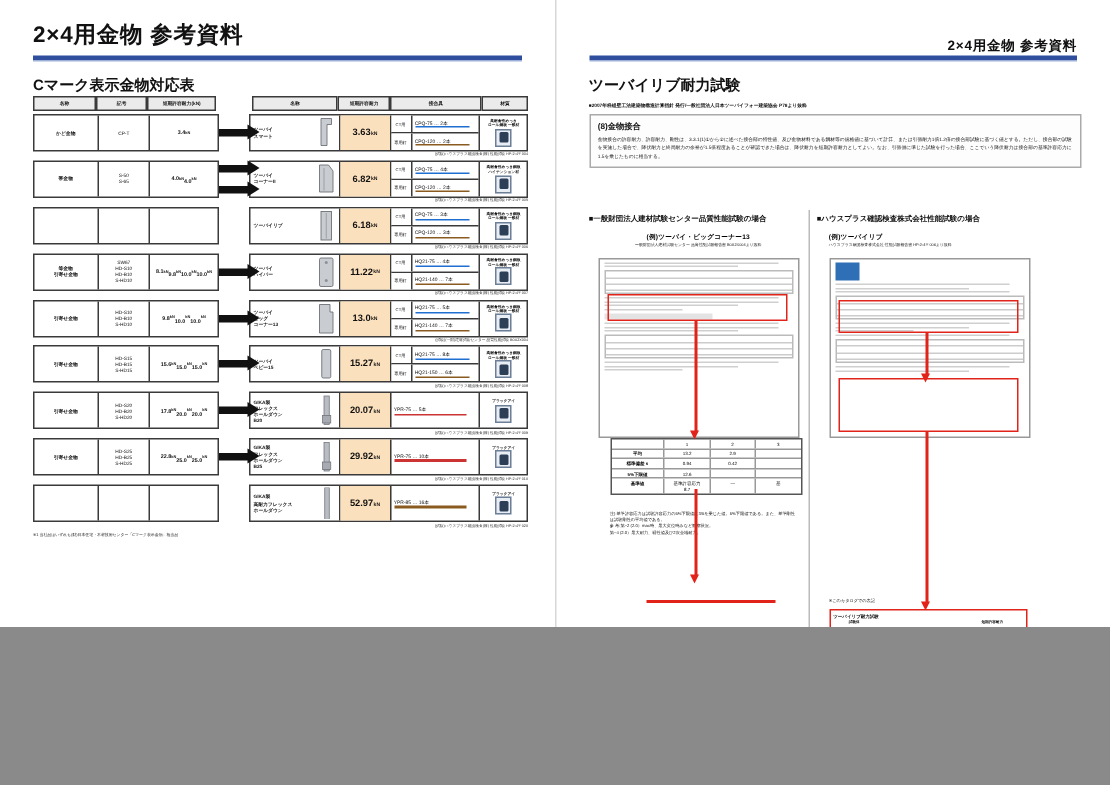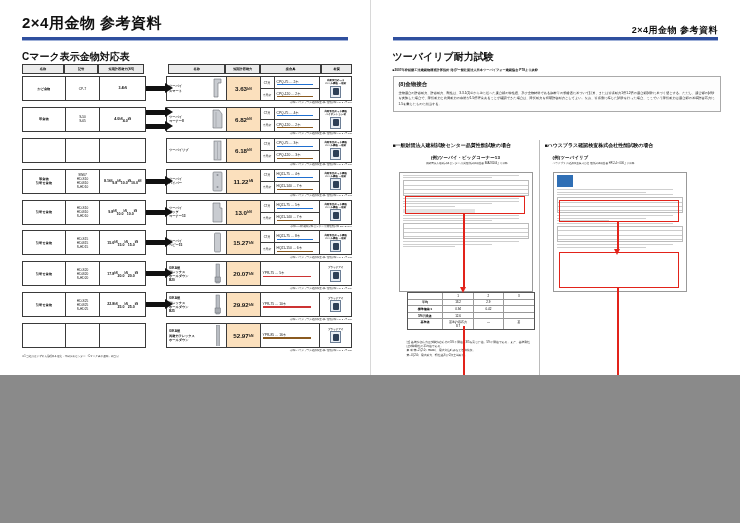--- a/index.html
+++ b/index.html
@@ -1,17 +1,17 @@
 <!DOCTYPE html>
 <html><head>
 <meta charset="utf-8">
 <style>
   html,body{margin:0;padding:0;background:#8a8a8a;}
   body{font-family:"Liberation Sans","DejaVu Sans",sans-serif;}
-  .page{position:relative;width:740px;height:375px;background:#6d28d9;overflow:hidden;}
+  .page{position:relative;width:740px;height:418px;background:#6d28d9;overflow:hidden;}
   .spread{position:absolute;inset:0;display:flex;}
   .leaf{position:relative;width:370px;height:523px;background:#fff;}
   .leaf.right{border-left:1px solid #d8d8d8;}
 
   
   .bookhead{position:absolute;top:14px;left:22px;right:22px;height:26px;}
   .bookhead .title{font-size:15px;font-weight:bold;letter-spacing:.5px;color:#111;}
   .bookhead .rule{position:absolute;left:0;right:0;bottom:0;height:3px;background:#2f4f9e;}
   .bookhead .rule:after{content:"";position:absolute;left:0;right:0;top:3px;height:1px;background:#9fb0d8;}
   .bookhead.rt{text-align:right;}

